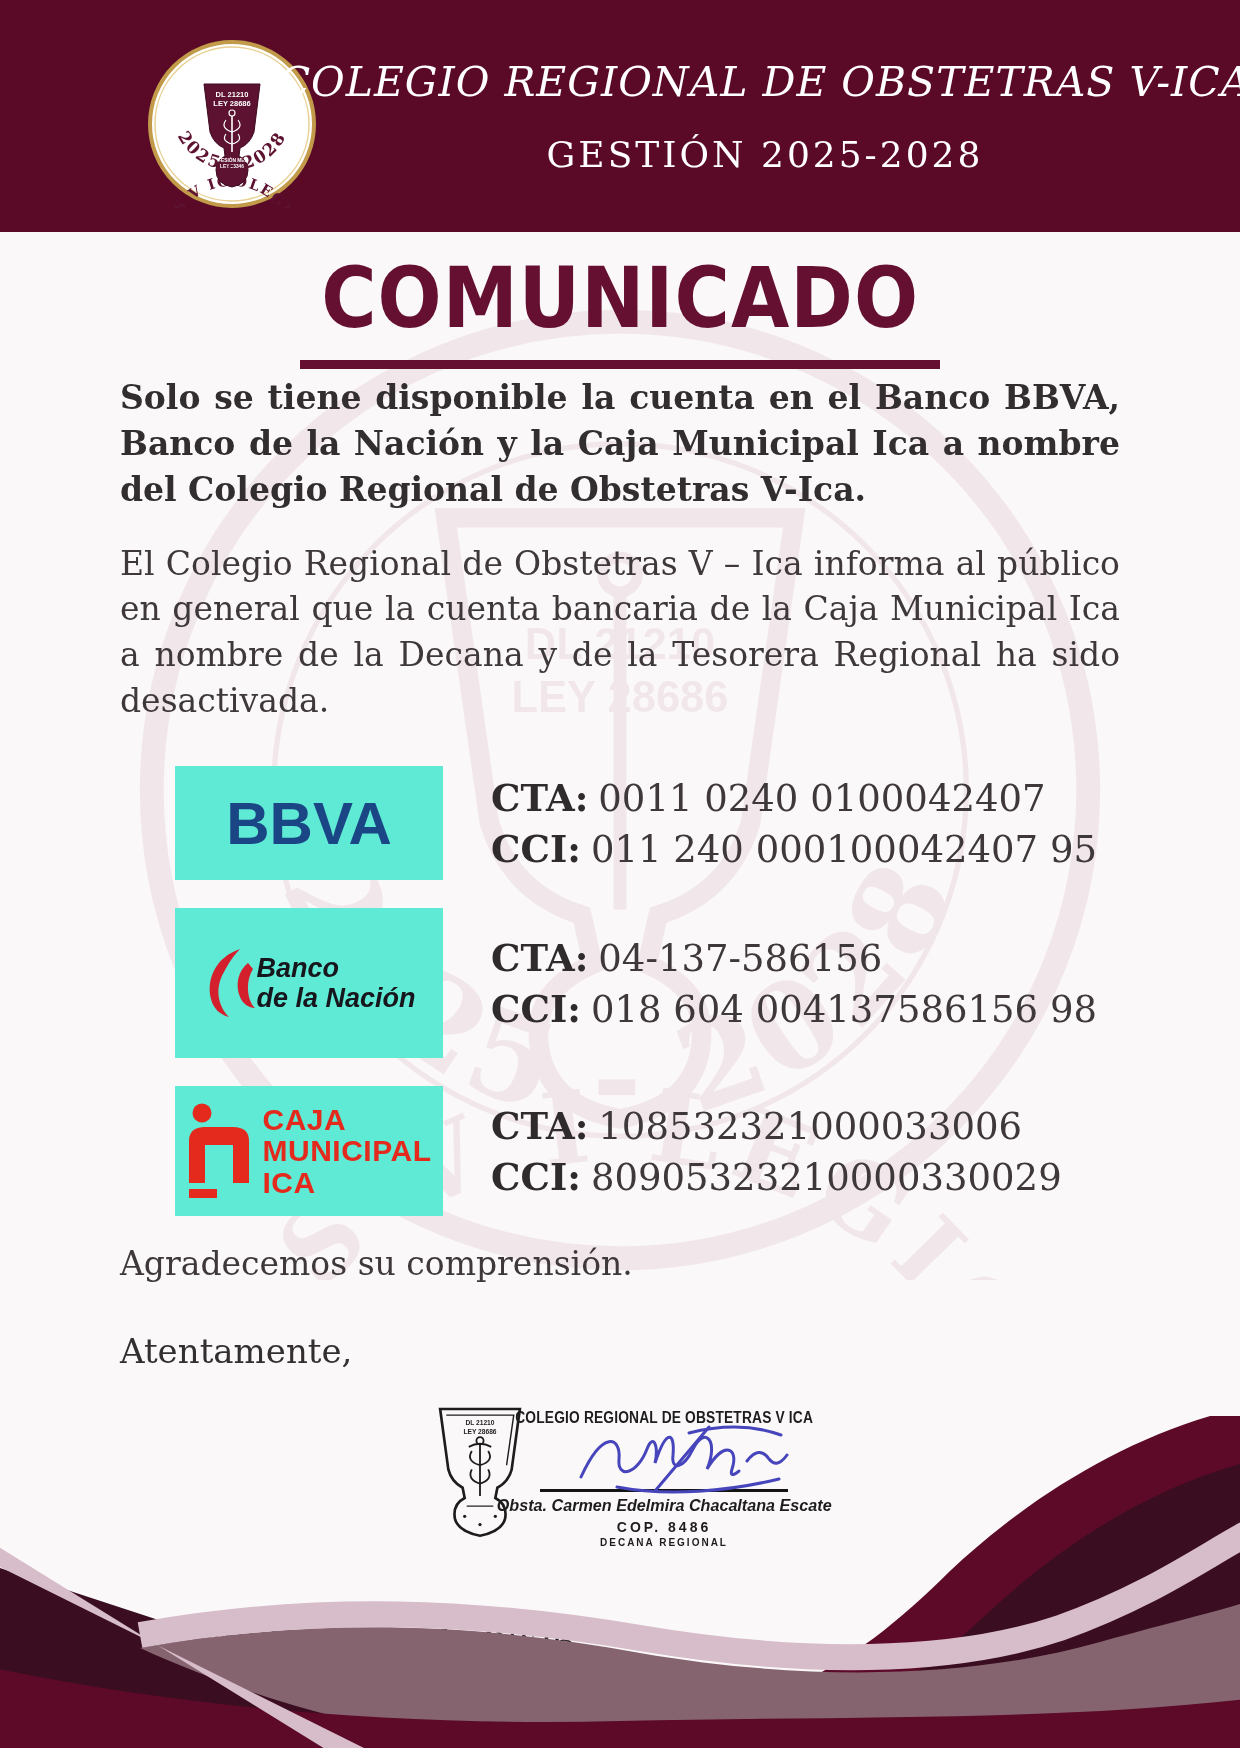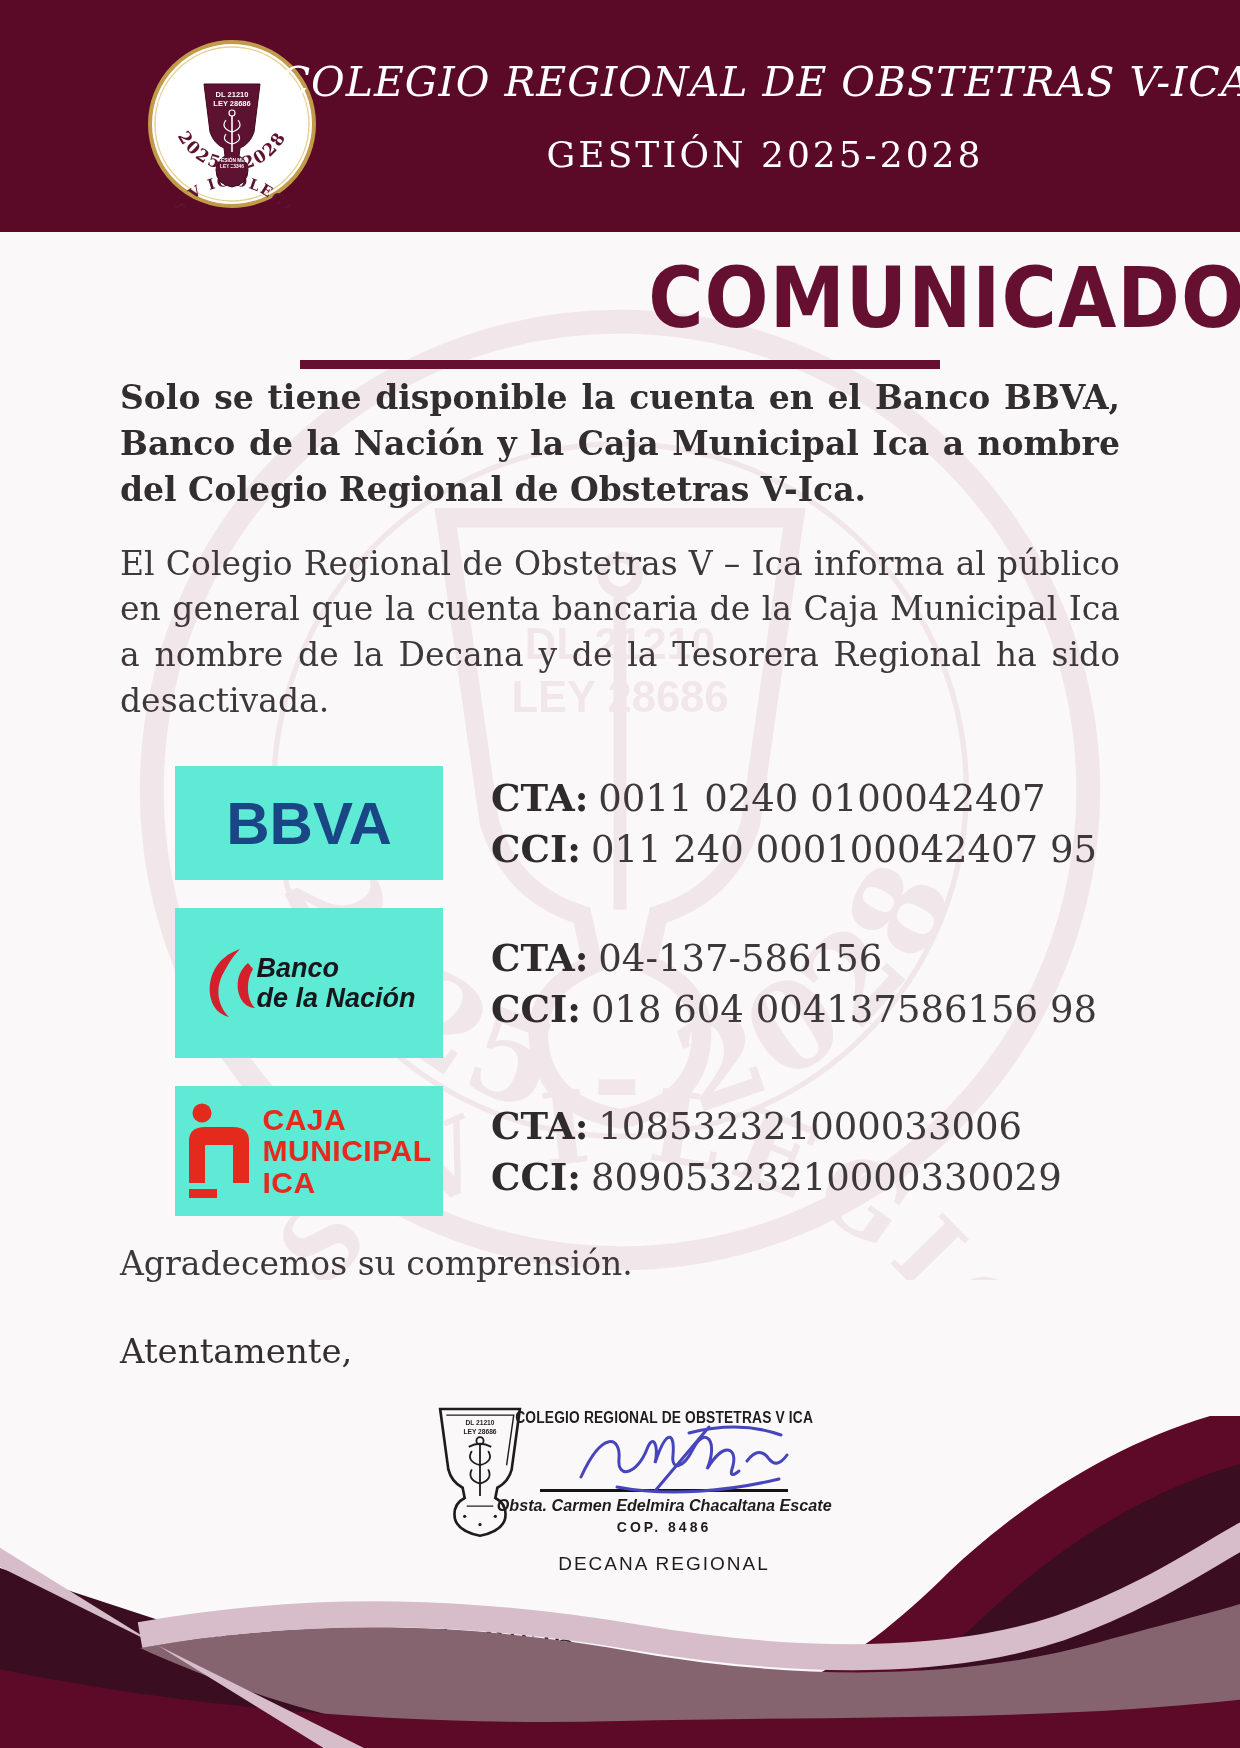--- a/index.html
+++ b/index.html
@@ -32,21 +32,21 @@
   .header-subtitle{
     margin-top:28px;font-size:36px;letter-spacing:3px;font-weight:500;
   }
   
   .watermark{
     position:absolute;left:130px;top:300px;width:980px;height:980px;
     z-index:0;opacity:0.075;pointer-events:none;
   }
   
   .content{position:relative;z-index:1;}
-  .doc-title-wrap{text-align:right;margin-top:18px;}
+  .doc-title-wrap{text-align:center;margin-top:18px;}
   .doc-title{
     display:inline-block;margin:0;
     font-family:"DejaVu Sans", sans-serif;font-weight:bold;
     font-size:74px;color:#651031;letter-spacing:1px;
     transform:scale(1.02,1.12);transform-origin:center top;
   }
   .title-underline{
     width:640px;height:9px;background:#651031;margin:24px auto 0;
   }
   .paragraph{
@@ -99,21 +99,21 @@
     font-weight:bold;font-size:16px;white-space:nowrap;
     transform:scaleX(0.86);letter-spacing:0.2px;
   }
   .signature{position:absolute;left:35px;top:12px;z-index:2;}
   .stamp-rule{width:248px;border:none;border-top:3px solid #141414;margin:62px 0 4px;}
   .stamp-name{
     font-weight:bold;font-style:italic;font-size:17px;white-space:nowrap;
     transform:scaleX(0.95);
   }
   .stamp-cop{font-weight:bold;font-size:14px;letter-spacing:3px;margin-top:3px;}
-  .stamp-role{font-weight:normal;font-size:19px;letter-spacing:2px;margin-top:18px;}
+  .stamp-role{font-weight:bold;font-size:10px;letter-spacing:2px;margin-top:2px;}
   
   .date-line{margin:52px 120px 0;font-size:36px;color:#242021;}
   
   .waves{
     position:absolute;left:0;bottom:0;width:1240px;height:332px;z-index:2;
     pointer-events:none;
   }
 </style>
 </head>
 <body>

